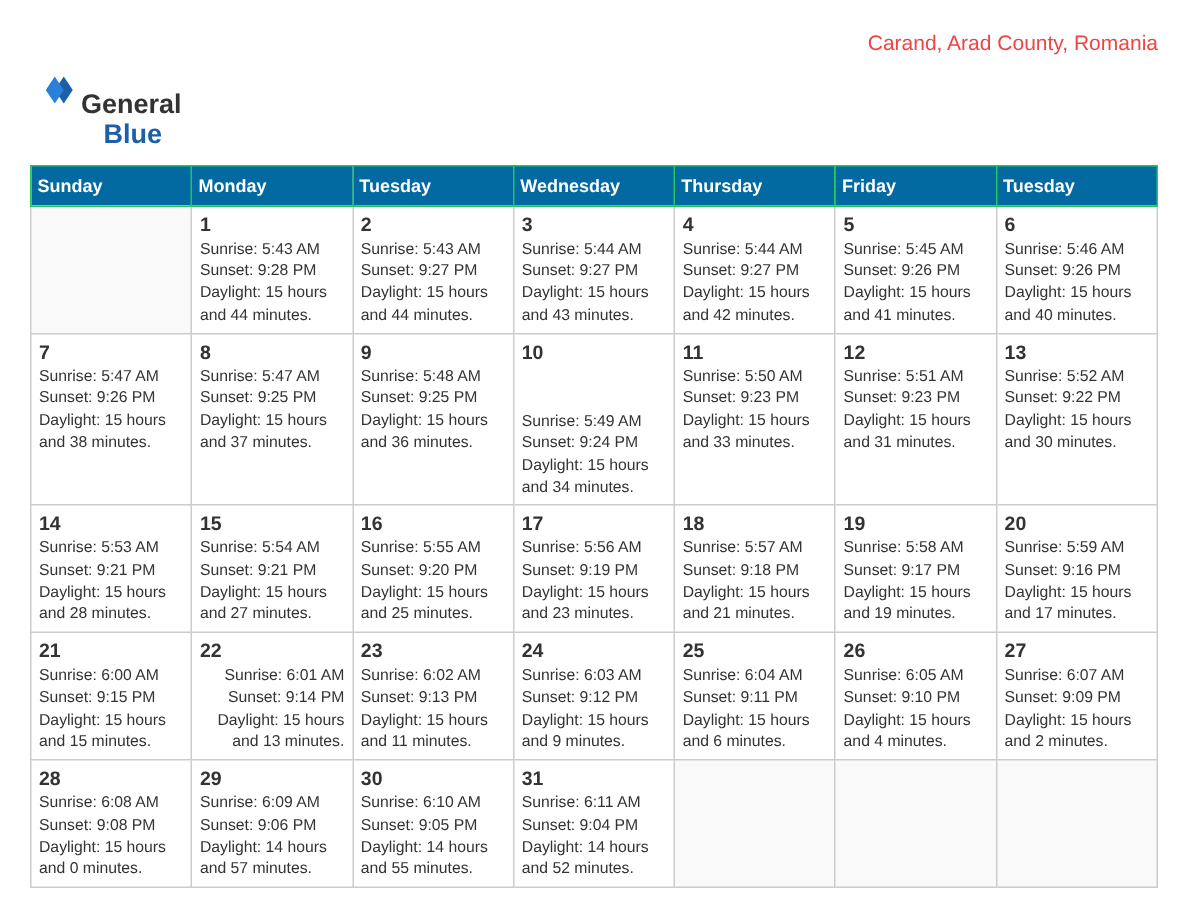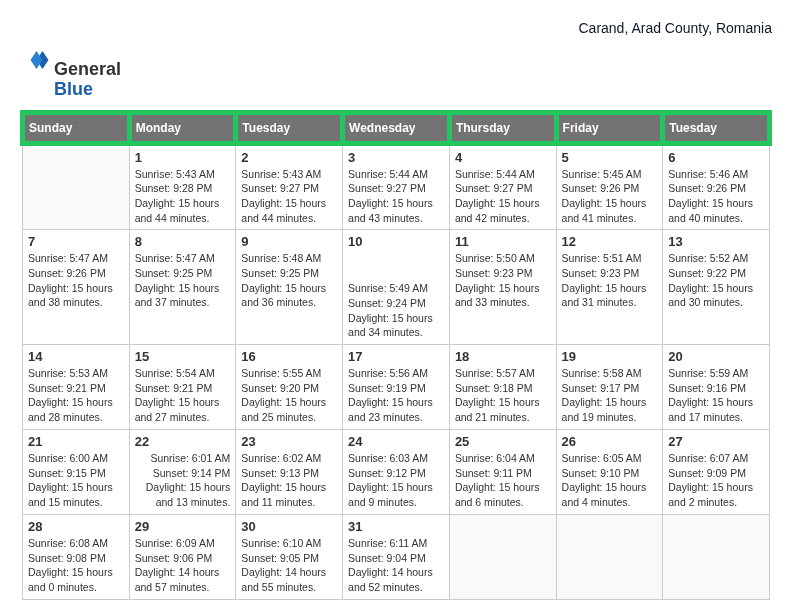--- a/index.html
+++ b/index.html
@@ -20,50 +20,50 @@
       display: flex;
       align-items: center;
       gap: 4px;
     }
     .logo-text {
       font-size: 18px;
       font-weight: bold;
       line-height: 1.1;
     }
     .logo-general { color: #333; margin-top: 40px; }
-    .logo-blue { color: #1a5fa8; }
+    .logo-blue { color: #1a5fa8; margin-left: 15px; }
     .logo-icon {
       width: 30px;
       height: 30px;
     }
     .title-block {
       text-align: right;
     }
     .month-title {
       font-size: 36px;
       font-weight: bold;
       color: #333;
     }
     .location {
       font-size: 14px;
-      color: #0f172a;
+      color: #ef4444;
     }
     .calendar {
       width: 100%;
       border-collapse: collapse;
       font-size: 11px;
     }
     .calendar th {
-      background: #737373;
+      background: #0369a1;
       color: #fff;
       padding: 6px 4px;
       text-align: left;
       font-size: 12px;
       font-weight: bold;
-      border: 5px solid #22c55e;
+      border: 1px solid #22c55e;
     }
     .calendar td {
       border: 1px solid #ccc;
       vertical-align: top;
       padding: 4px 5px;
       width: 107px;
       min-height: 80px;
     }
     .day-number {
       font-weight: bold;

